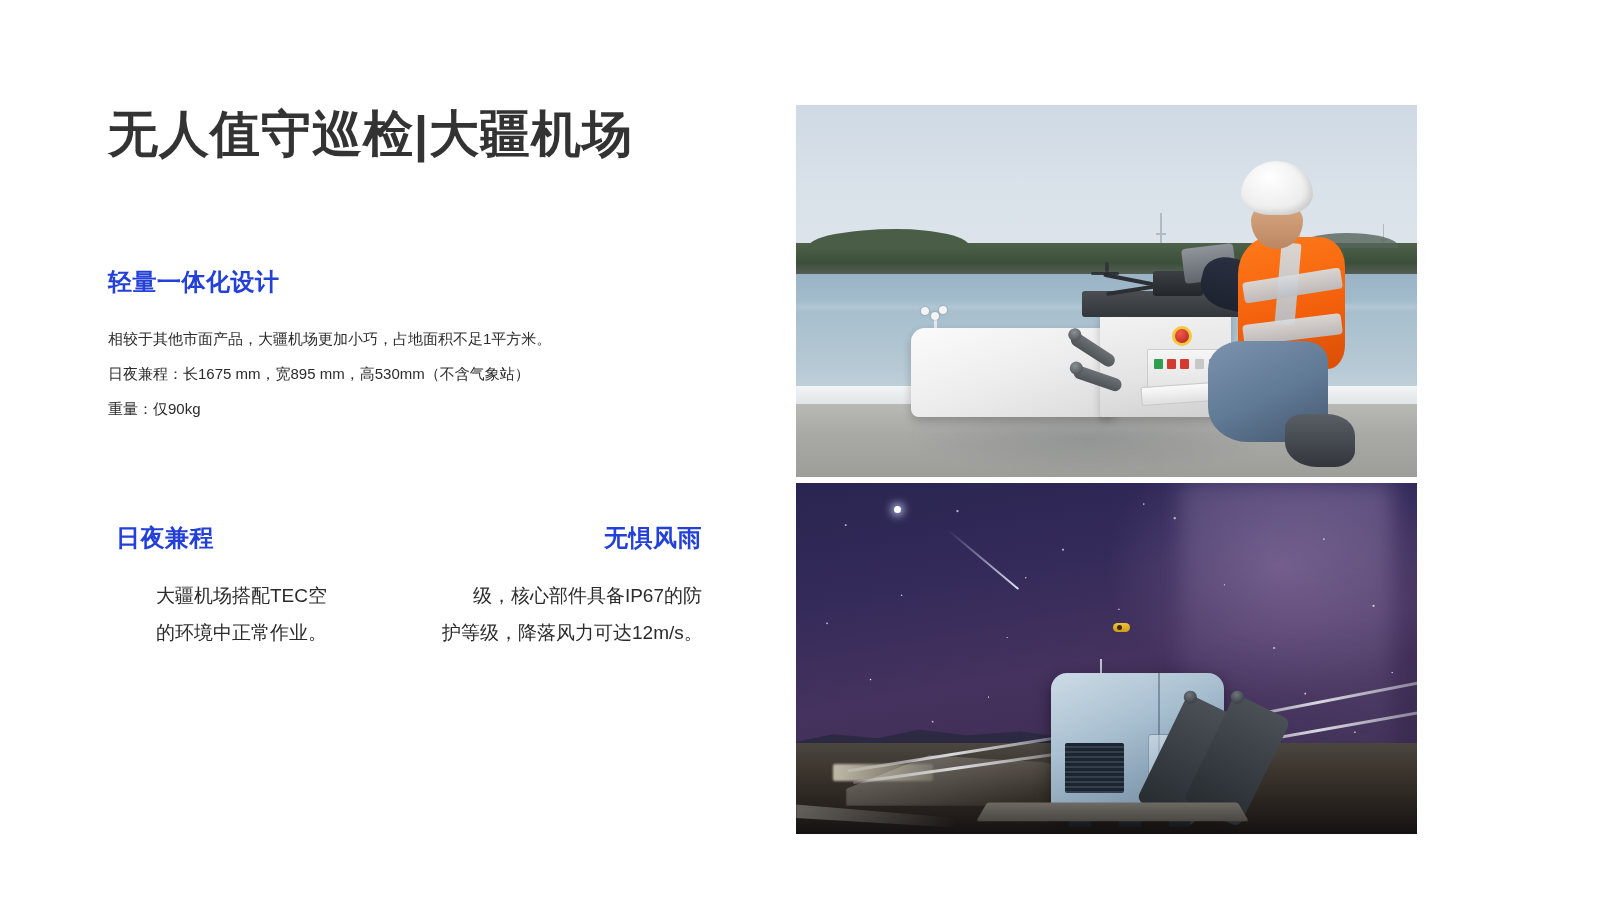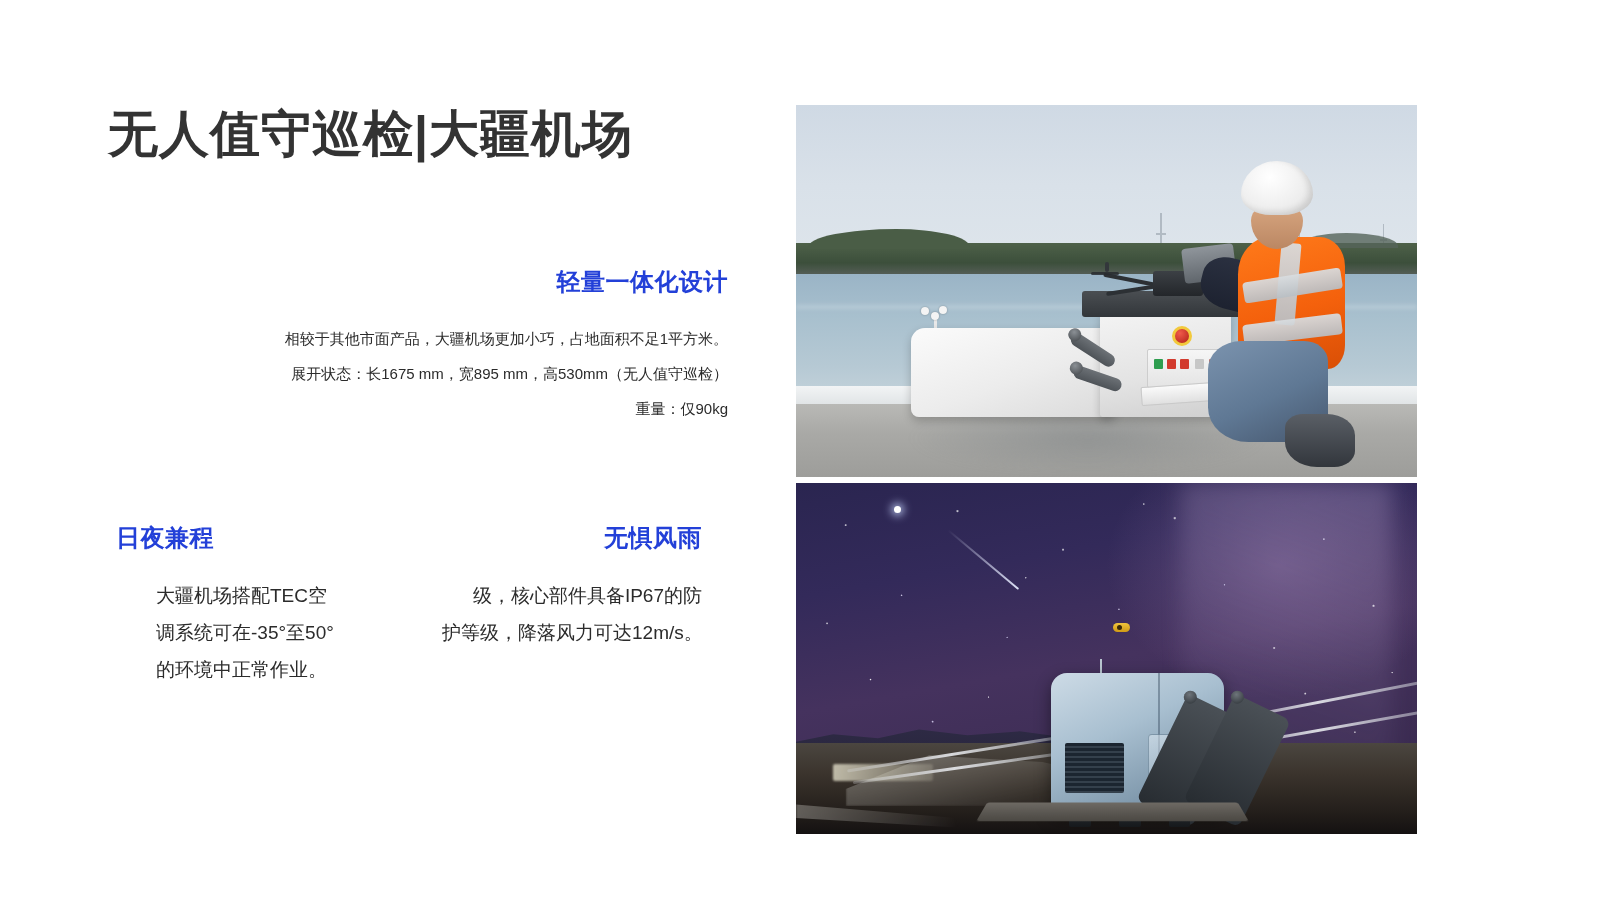--- a/index.html
+++ b/index.html
@@ -58,21 +58,20 @@
     margin: 0;
     white-space: nowrap;
   }
 
   
   .feature-main {
     position: absolute;
     left: 0;
     top: 162px;
     width: 620px;
-    text-align: right;
   }
   .feature-main .section-head { margin-bottom: 24px; }
 
   
   .feature-row {
     position: absolute;
     left: 8px;
     top: 418px;
     width: 620px;
     display: flex;
@@ -482,31 +481,30 @@
 
 <div class="slide">
 
   <div class="left-col">
 
     <h1 class="page-title">无人值守巡检|大疆机场</h1>
 
     <div class="feature-main">
       <h2 class="section-head">轻量一体化设计</h2>
       <p class="body-line">相较于其他市面产品，大疆机场更加小巧，占地面积不足1平方米。</p>
-      <p class="body-line">展开状态：长1675 mm，宽895 mm，高530mm（无人值守巡检）</p>
+      <p class="body-line">日夜兼程：长1675 mm，宽895 mm，高530mm（不含气象站）</p>
       <p class="body-line">重量：仅90kg</p>
     </div>
 
     <div class="feature-row">
 
       <div class="feature-col col-left">
         <h2 class="section-head">日夜兼程</h2>
         <p class="body-line">
           <span class="wrap-line">大疆机场搭配TEC空</span>
-          <span class="wrap-line">调系统可在-35°至50°</span>
           <span class="wrap-line">的环境中正常作业。</span>
         </p>
       </div>
 
       <div class="feature-col col-right">
         <h2 class="section-head">无惧风雨</h2>
         <p class="body-line">
           <span class="wrap-line">级，核心部件具备IP67的防</span>
           <span class="wrap-line">护等级，降落风力可达12m/s。</span>
         </p>

